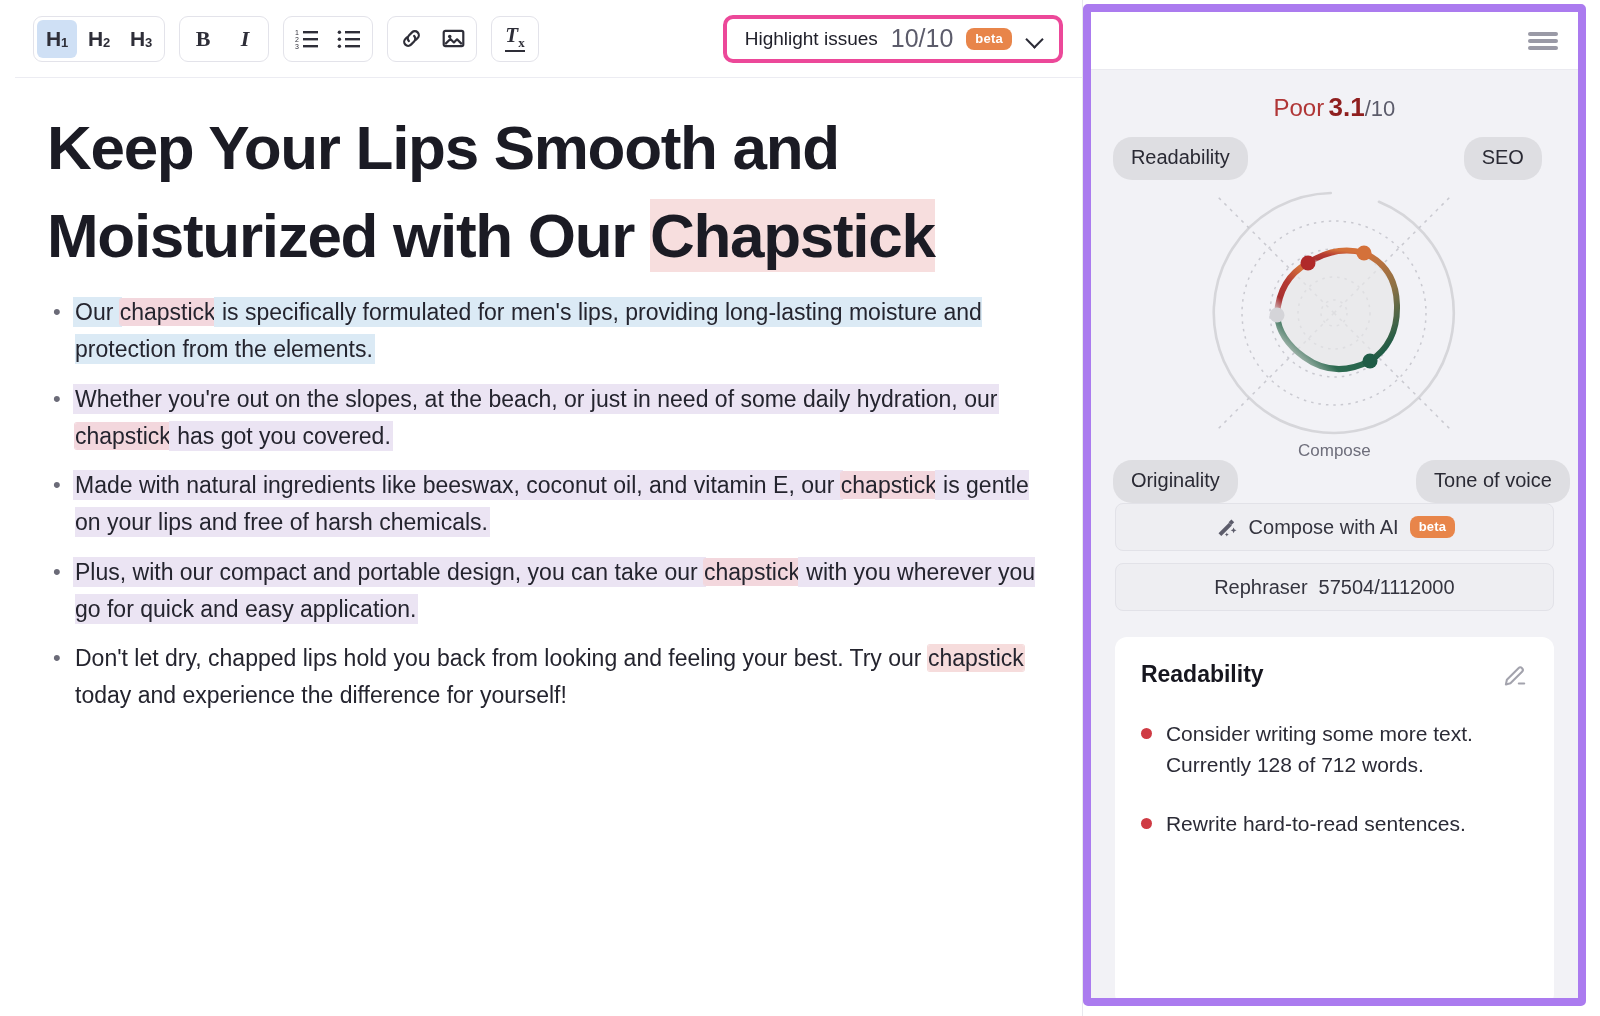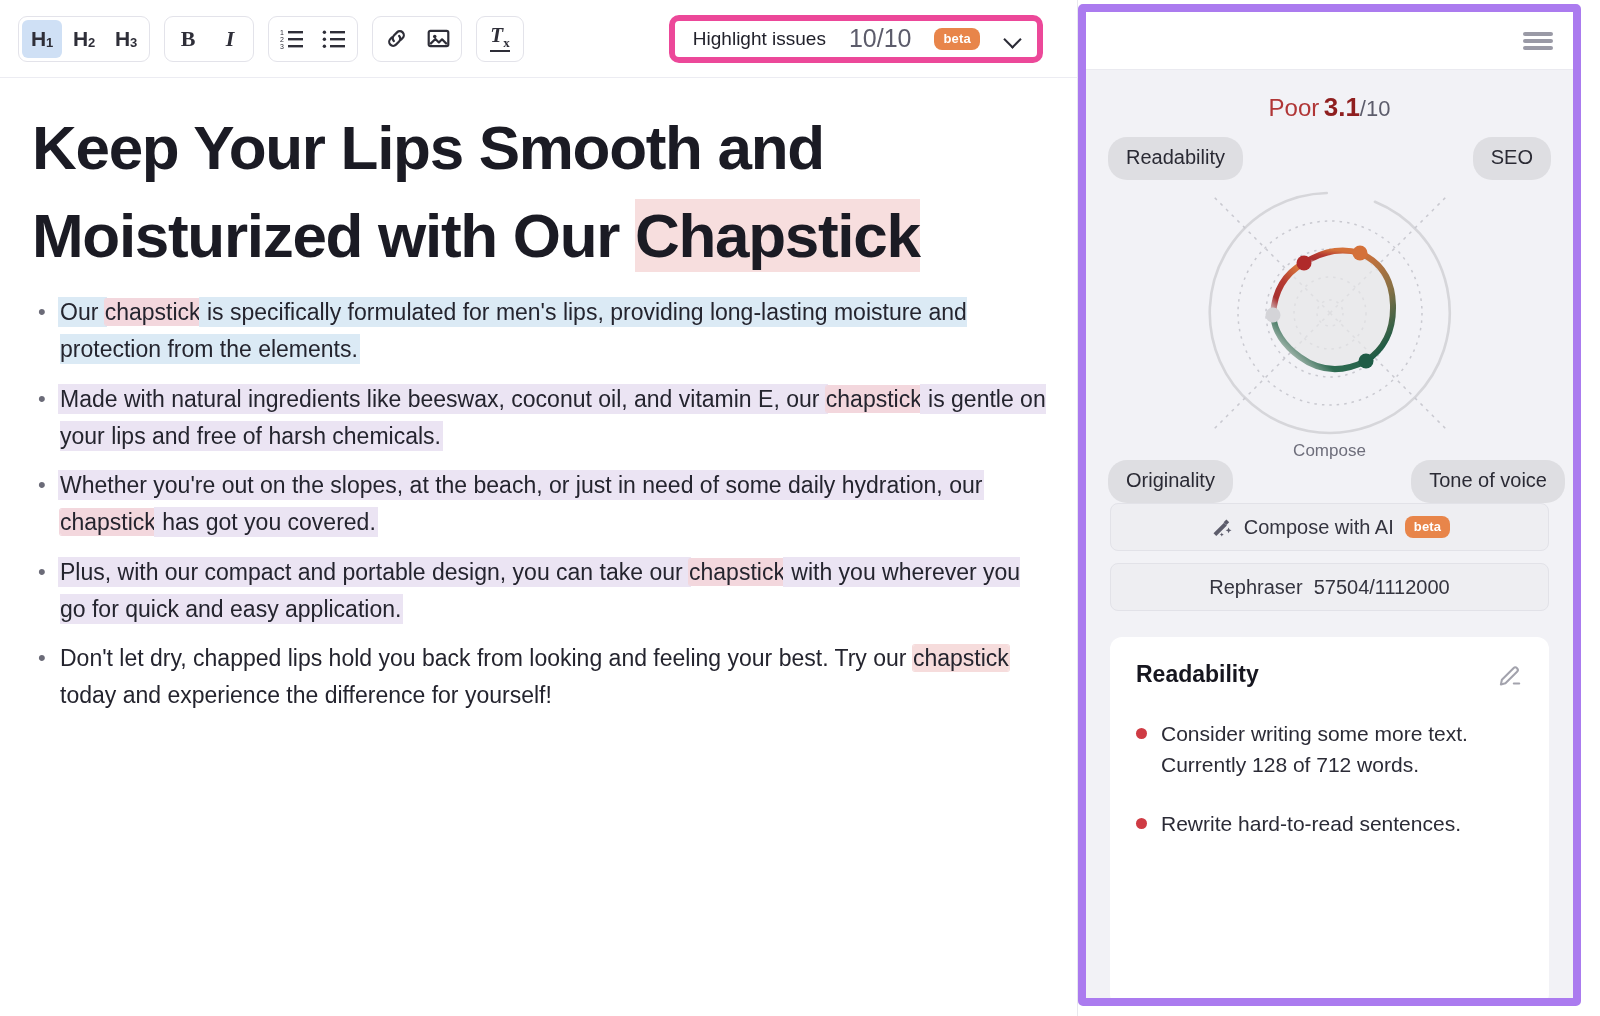--- a/index.html
+++ b/index.html
@@ -2,21 +2,21 @@
 <html><head>
 <meta charset="utf-8">
 <style>
   * { box-sizing: border-box; margin: 0; padding: 0; }
   html, body {
     width: 1600px; height: 1016px;
     background: #ffffff;
     font-family: "Liberation Sans", sans-serif;
     overflow: hidden;
   }
-  .app { position: relative; width: 1600px; height: 1016px; display: flex; }
+  .app { position: relative; width: 1600px; height: 1016px; display: flex; padding-left: 15px; }
 
   
   .editor-pane {
     width: 1078px; height: 1016px;
     background: #ffffff;
     border-right: 1px solid #e8e8ee;
     display: flex; flex-direction: column;
     position: relative;
   }
   .toolbar {
@@ -49,25 +49,25 @@
   .hlabel { font-size: 21px; font-weight: 600; letter-spacing: -0.2px; }
   .hlabel sub { font-size: 13px; font-weight: 600; vertical-align: -1px; }
   .bold-i { font-size: 22px; font-weight: 700; font-family: "Liberation Serif", serif; }
   .ital-i { font-size: 22px; font-style: italic; font-family: "Liberation Serif", serif; font-weight: 600; }
   .tx-i { font-size: 21px; font-style: italic; font-family: "Liberation Serif", serif; font-weight: 600; border-bottom: 2px solid #2e2e38; line-height: 1.0; padding-bottom:1px;}
   .tx-i sub { font-size: 13px; font-style: normal; font-weight: 700; }
 
   .spacer { flex: 1 1 auto; }
 
   .highlight-ctl {
-    display: flex; align-items: center; gap: 23px;
-    border: 6px solid #ec4899; border-radius: 10px;
+    display: flex; align-items: center; gap: 13px;
+    border: 4px solid #ec4899; border-radius: 10px;
     height: 48px; padding: 0 16px 0 18px;
     background: #fff; cursor: pointer;
-    margin-right: 16px;
+    margin-right: 1px;
   }
   .hc-label { font-size: 19px; color: #21212b; }
   .hc-count { font-size: 25px; color: #5c5c6b; }
   .badge-beta {
     background: #e8854a; color: #fff;
     font-size: 13px; font-weight: 700;
     border-radius: 8px; padding: 3px 9px 4px;
     letter-spacing: .2px;
   }
   .chev { width: 16px; height: 16px; position: relative; margin-left: 2px; }
@@ -146,21 +146,21 @@
   .pill {
     position: absolute;
     background: #dedee2; color: #2a2a34;
     border-radius: 19px;
     font-size: 20px;
     padding: 9px 18px 11px;
     white-space: nowrap;
     cursor: pointer;
   }
   .pill.readability { left: 22px;  top: 0px; }
-  .pill.seo         { right: 22px; top: 0px; }
+  .pill.seo         { right: 36px; top: 0px; }
   .pill.originality { left: 22px;  bottom: 0px; }
   .pill.tone        { right: 8px; bottom: 0px; }
   .radar-svg { position: absolute; left: 50%; top: 38px; transform: translateX(-50%); }
   .target-lbl {
     position: absolute; left: 50%; transform: translateX(-50%);
     bottom: 42px; font-size: 17px; color: #6e6e7b;
   }
 
   .action-btn {
     margin: 0 24px 12px;
@@ -275,22 +275,22 @@
         <span class="chev"></span>
       </div>
     </div>
 
     <div class="doc">
       <h1>
         <span>Keep Your Lips Smooth and Moisturized with Our </span><span class="hl-pink">Chapstick</span>
       </h1>
       <ul id="bullet-list">
           <li><span class="hl-blue">Our </span><span class="kw">chapstick</span><span class="hl-blue"> is specifically formulated for men's lips, providing long-lasting moisture and protection from the elements.</span></li>
+          <li><span class="hl-lav">Whether you're out on the slopes, at the beach, or just in need of some daily hydration, our </span><span class="kw">chapstick</span><span class="hl-lav"> has got you covered.</span></li>
           <li><span class="hl-lav">Made with natural ingredients like beeswax, coconut oil, and vitamin E, our </span><span class="kw">chapstick</span><span class="hl-lav"> is gentle on your lips and free of harsh chemicals.</span></li>
-          <li><span class="hl-lav">Whether you're out on the slopes, at the beach, or just in need of some daily hydration, our </span><span class="kw">chapstick</span><span class="hl-lav"> has got you covered.</span></li>
           <li><span class="hl-lav">Plus, with our compact and portable design, you can take our </span><span class="kw">chapstick</span><span class="hl-lav"> with you wherever you go for quick and easy application.</span></li>
           <li><span class="">Don't let dry, chapped lips hold you back from looking and feeling your best. Try our </span><span class="kw-soft">chapstick</span><span class=""> today and experience the difference for yourself!</span></li>
         </ul>
     </div>
   </div>
 
   <div class="right-wrap">
     <div class="hl-frame"></div>
 
     <div class="sidebar">

